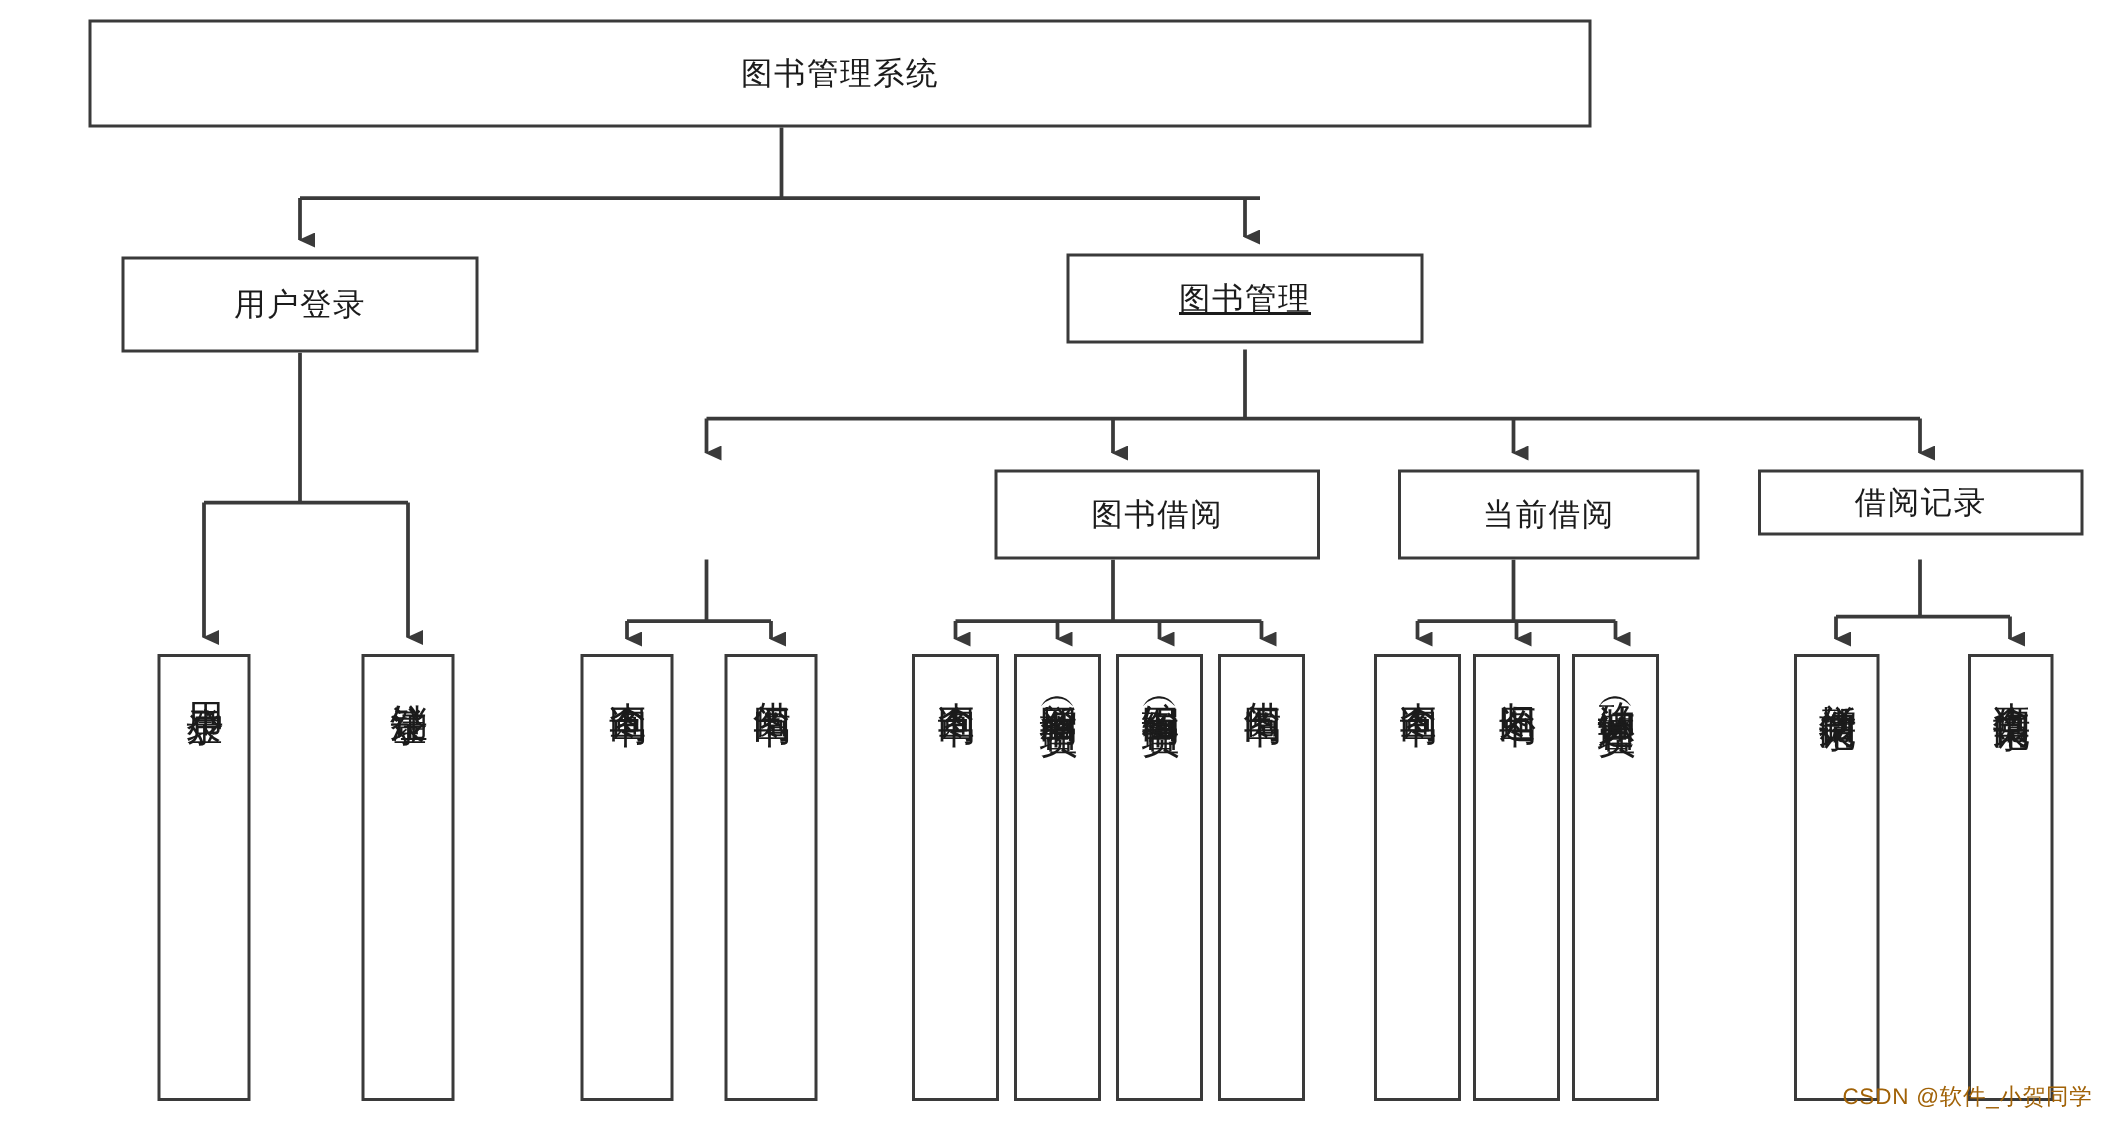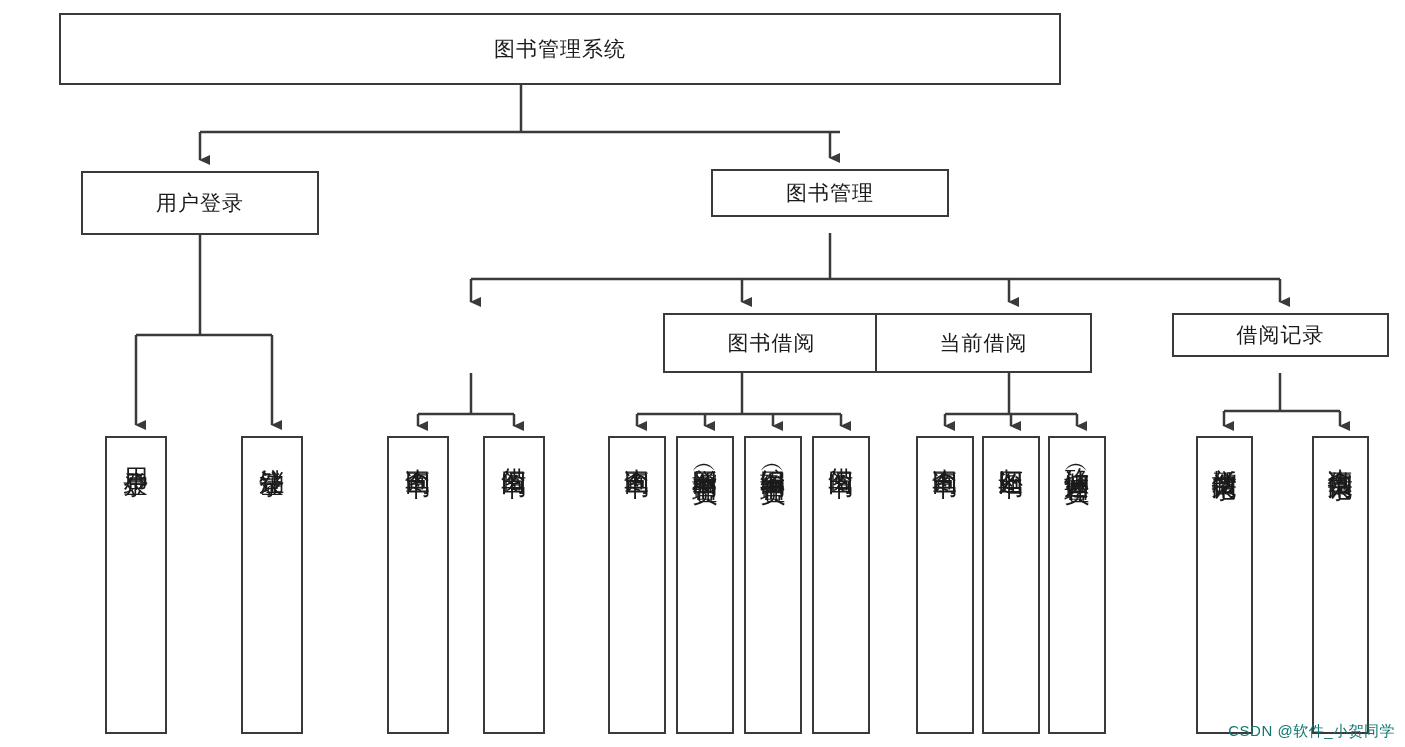--- a/index.html
+++ b/index.html
@@ -100,28 +100,28 @@
     </g>
   </svg>
 
   <div class="node h" id="n-root" style="left: 20px; top: 13px; width: 1002px; height: 72px; margin-left: 39px;">
     <span>图书管理系统</span>
   </div>
 
   <div class="node h" id="n-l2-0" style="left: 81px; top: 171px; width: 238px; height: 64px;">
     <span>用户登录</span>
   </div>
-  <div class="node h" id="n-l2-1" style="left: 711px; top: 169px; width: 238px; height: 48px;">
+  <div class="node h" id="n-l2-1" style="left: 711px; top: 169px; width: 238px; height: 60px; text-decoration: underline;">
     <span>图书管理</span>
   </div>
 
   <div class="node h" id="n-l3-1" style="left: 634px; top: 313px; width: 217px; height: 60px; margin-left: 29px;">
     <span>图书借阅</span>
   </div>
-  <div class="node h" id="n-l3-2" style="left: 875px; top: 313px; width: 217px; height: 60px; font-family: Liberation Mono, monospace;">
+  <div class="node h" id="n-l3-2" style="left: 932px; top: 313px; width: 201px; height: 60px; font-family: Liberation Mono, monospace;">
     <span>当前借阅</span>
   </div>
   <div class="node h" id="n-l3-3" style="left: 1172px; top: 313px; width: 217px; height: 44px;">
     <span>借阅记录</span>
   </div>
 
   <div class="node v" id="n-lf-0" style="left: 105px; top: 436px; width: 62px; height: 298px;">
     <span>用户登录</span>
   </div>
   <div class="node v" id="n-lf-1" style="left: 241px; top: 436px; width: 62px; height: 298px;">
@@ -154,15 +154,15 @@
   <div class="node v" id="n-lf-10" style="left: 1048px; top: 436px; width: 58px; height: 298px;">
     <span>确认归还（管理员）</span>
   </div>
   <div class="node v" id="n-lf-11" style="left: 1196px; top: 436px; width: 57px; height: 298px;">
     <span>新增借阅记录</span>
   </div>
   <div class="node v" id="n-lf-12" style="left: 1312px; top: 436px; width: 57px; height: 298px;">
     <span>查询借阅记录</span>
   </div>
 
-  <div id="watermark" style="color: #0f766e;">CSDN @软件_小贺同学</div>
+  <div id="watermark" style="color: #a16207;">CSDN @软件_小贺同学</div>
 
 </div>
 
 </body></html>

